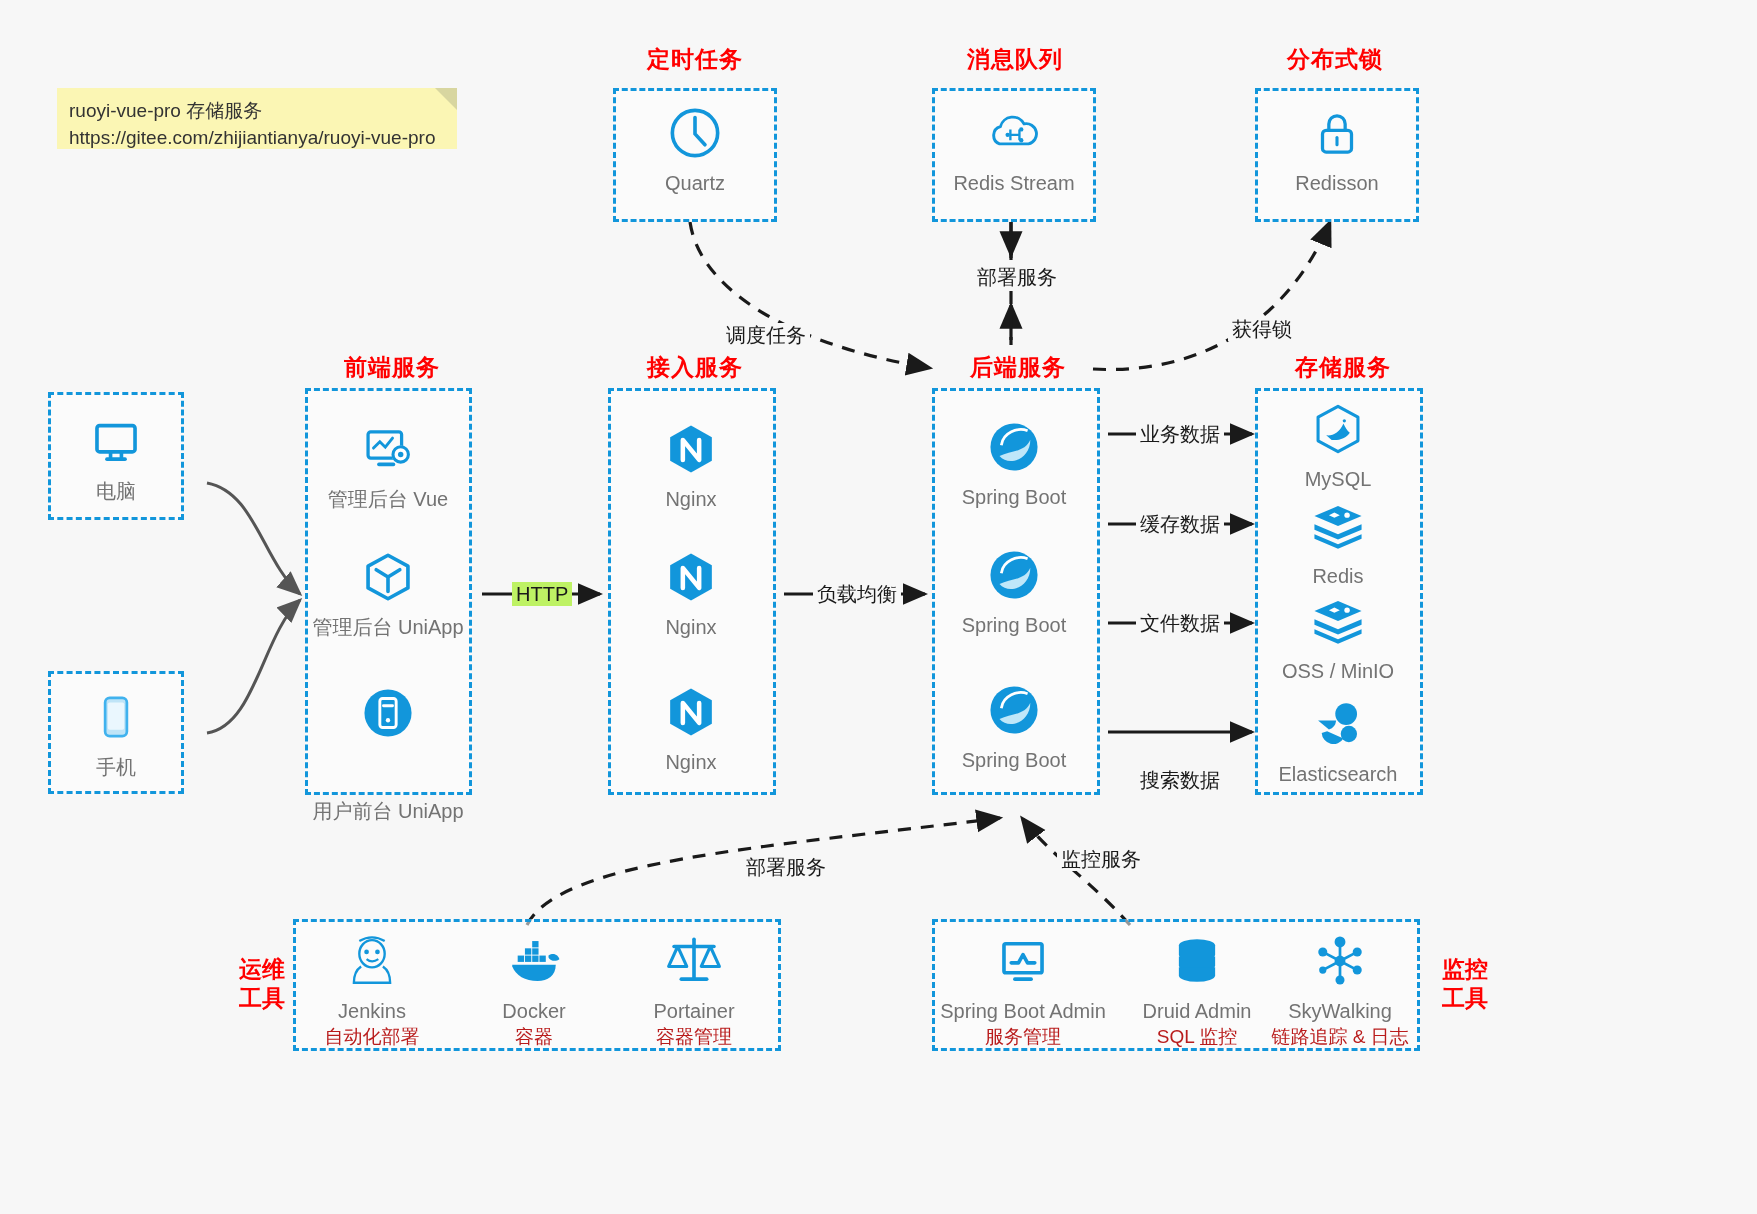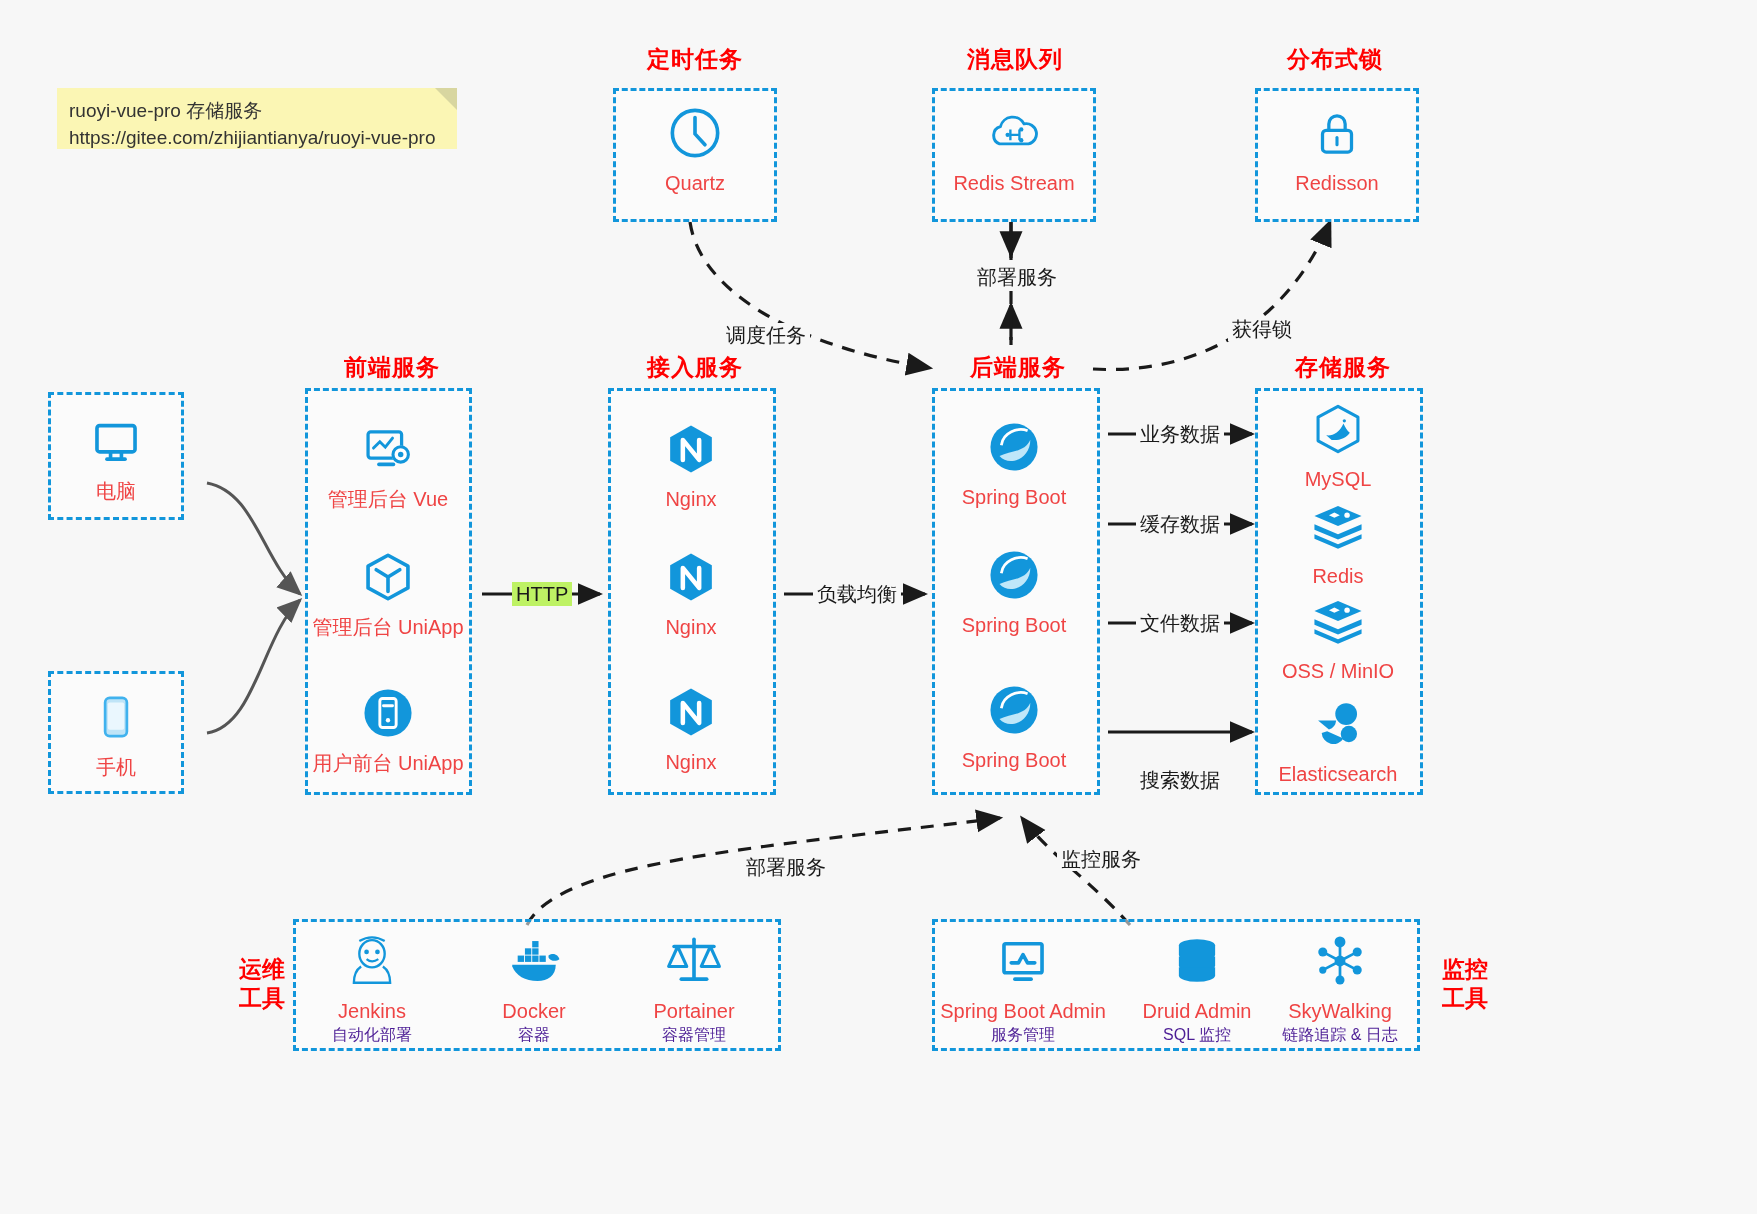--- a/index.html
+++ b/index.html
@@ -37,27 +37,27 @@
     width:150px;
     text-align:center;
   }
   .node .ico{
     width:58px;height:58px;
     display:block;
   }
   .node .lbl{
     margin-top:9px;
     font-size:20px;
-    color:#ef4444;
+    color:#737373;
     line-height:1.28;
     white-space:nowrap;
   }
   .node .lbl2{
-    font-size:16px;
-    color:#4c1d95;
+    font-size:19px;
+    color:#b91c1c;
     line-height:1.28;
     white-space:nowrap;
   }
   
   #note{
     position:absolute;left:57px;top:88px;width:400px;height:61px;
     background:#fbf6b4;
     box-sizing:border-box;
     padding:10px 12px 0 12px;
     font-size:19px;color:#333;line-height:1.42;
@@ -205,21 +205,21 @@
   </div>
 
   <div class="node" style="left:313px;top:548px;">
     <svg class="ico" viewBox="0 0 64 64">
       <path d="M32 8 L54 20 L54 44 L32 56 L10 44 L10 20 z" fill="none" stroke="#1296db" stroke-width="4" stroke-linejoin="round"></path>
       <path d="M32 32 L32 48 M32 32 L19 24 M32 32 L45 24" fill="none" stroke="#1296db" stroke-width="4" stroke-linecap="round"></path>
     </svg>
     <div class="lbl">管理后台 UniApp</div>
   </div>
 
-  <div class="node" style="left:313px;top:684px;">
+  <div class="node" style="left:313px;top:684px;gap:48px;">
     <svg class="ico" viewBox="0 0 64 64">
       <circle cx="32" cy="32" r="26" fill="#1296db"></circle>
       <rect x="23" y="16" width="18" height="32" rx="3" fill="none" stroke="#ffffff" stroke-width="3.2"></rect>
       <path d="M27 24 L37 24" stroke="#ffffff" stroke-width="3.2" stroke-linecap="round"></path>
       <circle cx="32" cy="40" r="2.4" fill="#ffffff"></circle>
     </svg>
     <div class="lbl">用户前台 UniApp</div>
   </div>
 
   <div class="edge-lbl white" style="left:512px;top:582px;">HTTP</div>

